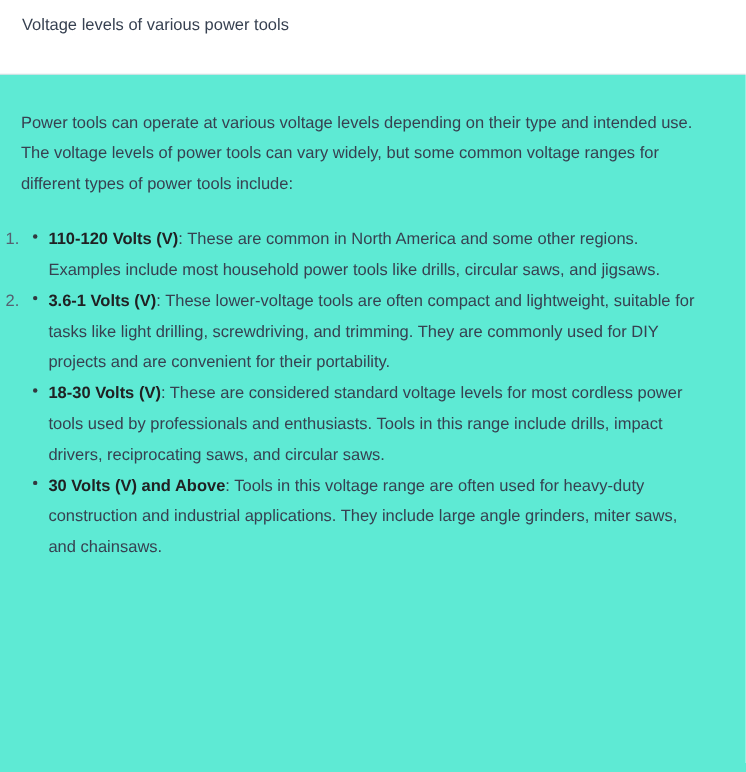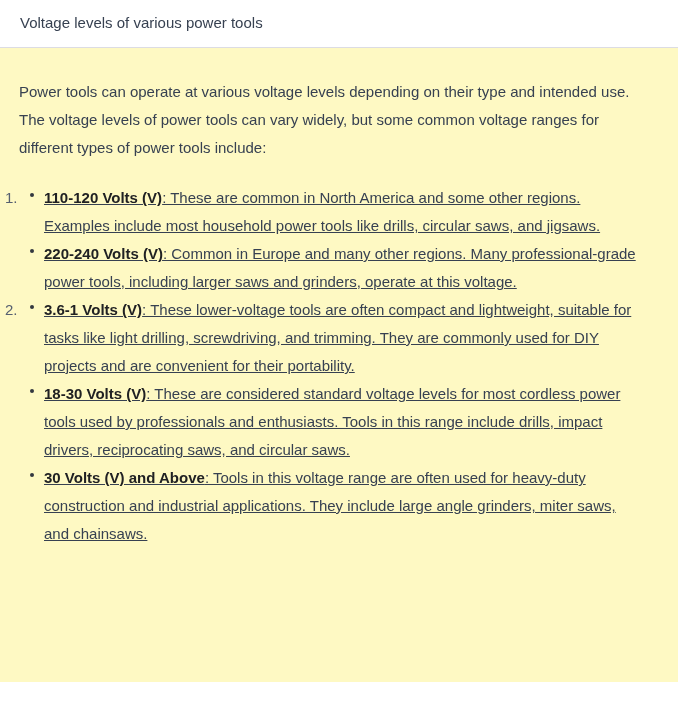--- a/index.html
+++ b/index.html
@@ -5,31 +5,31 @@
   * { margin: 0; padding: 0; box-sizing: border-box; }
   html, body {
     width: 678px;
     height: 702px;
     overflow: hidden;
     font-family: "Liberation Sans", sans-serif;
     background: #ffffff;
   }
   .user-row {
     background: #ffffff;
-    height: 48px;
+    height: 68px;
     padding: 11px 20px 0 20px;
     border-bottom: 1px solid #dcdce3;
   }
   .user-text {
     font-size: 15px;
     line-height: 24px;
     color: #374151;
   }
   .assistant-row {
-    background: #fef9c3;
+    background: #5eead4;
     height: 634px;
     padding: 30px 34px 0 19px;
     overflow: hidden;
     color: #374151;
     font-size: 15px;
     line-height: 28px;
   }
   .intro {
     margin: 0 0 22px 0;
   }
@@ -46,21 +46,20 @@
     left: 0;
     top: 0;
     color: #566070;
   }
   strong, .cat-title strong {
     font-weight: bold;
     color: #202123;
   }
   ul.bullet-list {
     list-style: none;
-    text-decoration: underline;
   }
   li.bullet {
     position: relative;
     padding-left: 22px;
   }
   .dot {
     position: absolute;
     left: 8px;
     top: 9px;
     width: 4px;
@@ -80,23 +79,20 @@
   <p class="intro">Power tools can operate at various voltage levels depending on their type and intended use. The voltage levels of power tools can vary widely, but some common voltage ranges for different types of power tools include:</p>
 
   <ol class="cat-list">
 
     <li class="cat-item">
       <span class="num">1.</span>
       <ul class="bullet-list">
         <li class="bullet">
           <span class="dot"></span><strong>110-120 Volts (V)</strong><span>: These are common in North America and some other regions. Examples include most household power tools like drills, circular saws, and jigsaws.</span>
         </li>
-        <li class="bullet">
-          <span class="dot"></span><strong>220-240 Volts (V)</strong><span>: Common in Europe and many other regions. Many professional-grade power tools, including larger saws and grinders, operate at this voltage.</span>
-        </li>
       </ul>
     </li>
 
     <li class="cat-item">
       <span class="num">2.</span>
       <ul class="bullet-list">
         <li class="bullet">
           <span class="dot"></span><strong>3.6-1 Volts (V)</strong><span>: These lower-voltage tools are often compact and lightweight, suitable for tasks like light drilling, screwdriving, and trimming. They are commonly used for DIY projects and are convenient for their portability.</span>
         </li>
         <li class="bullet">

